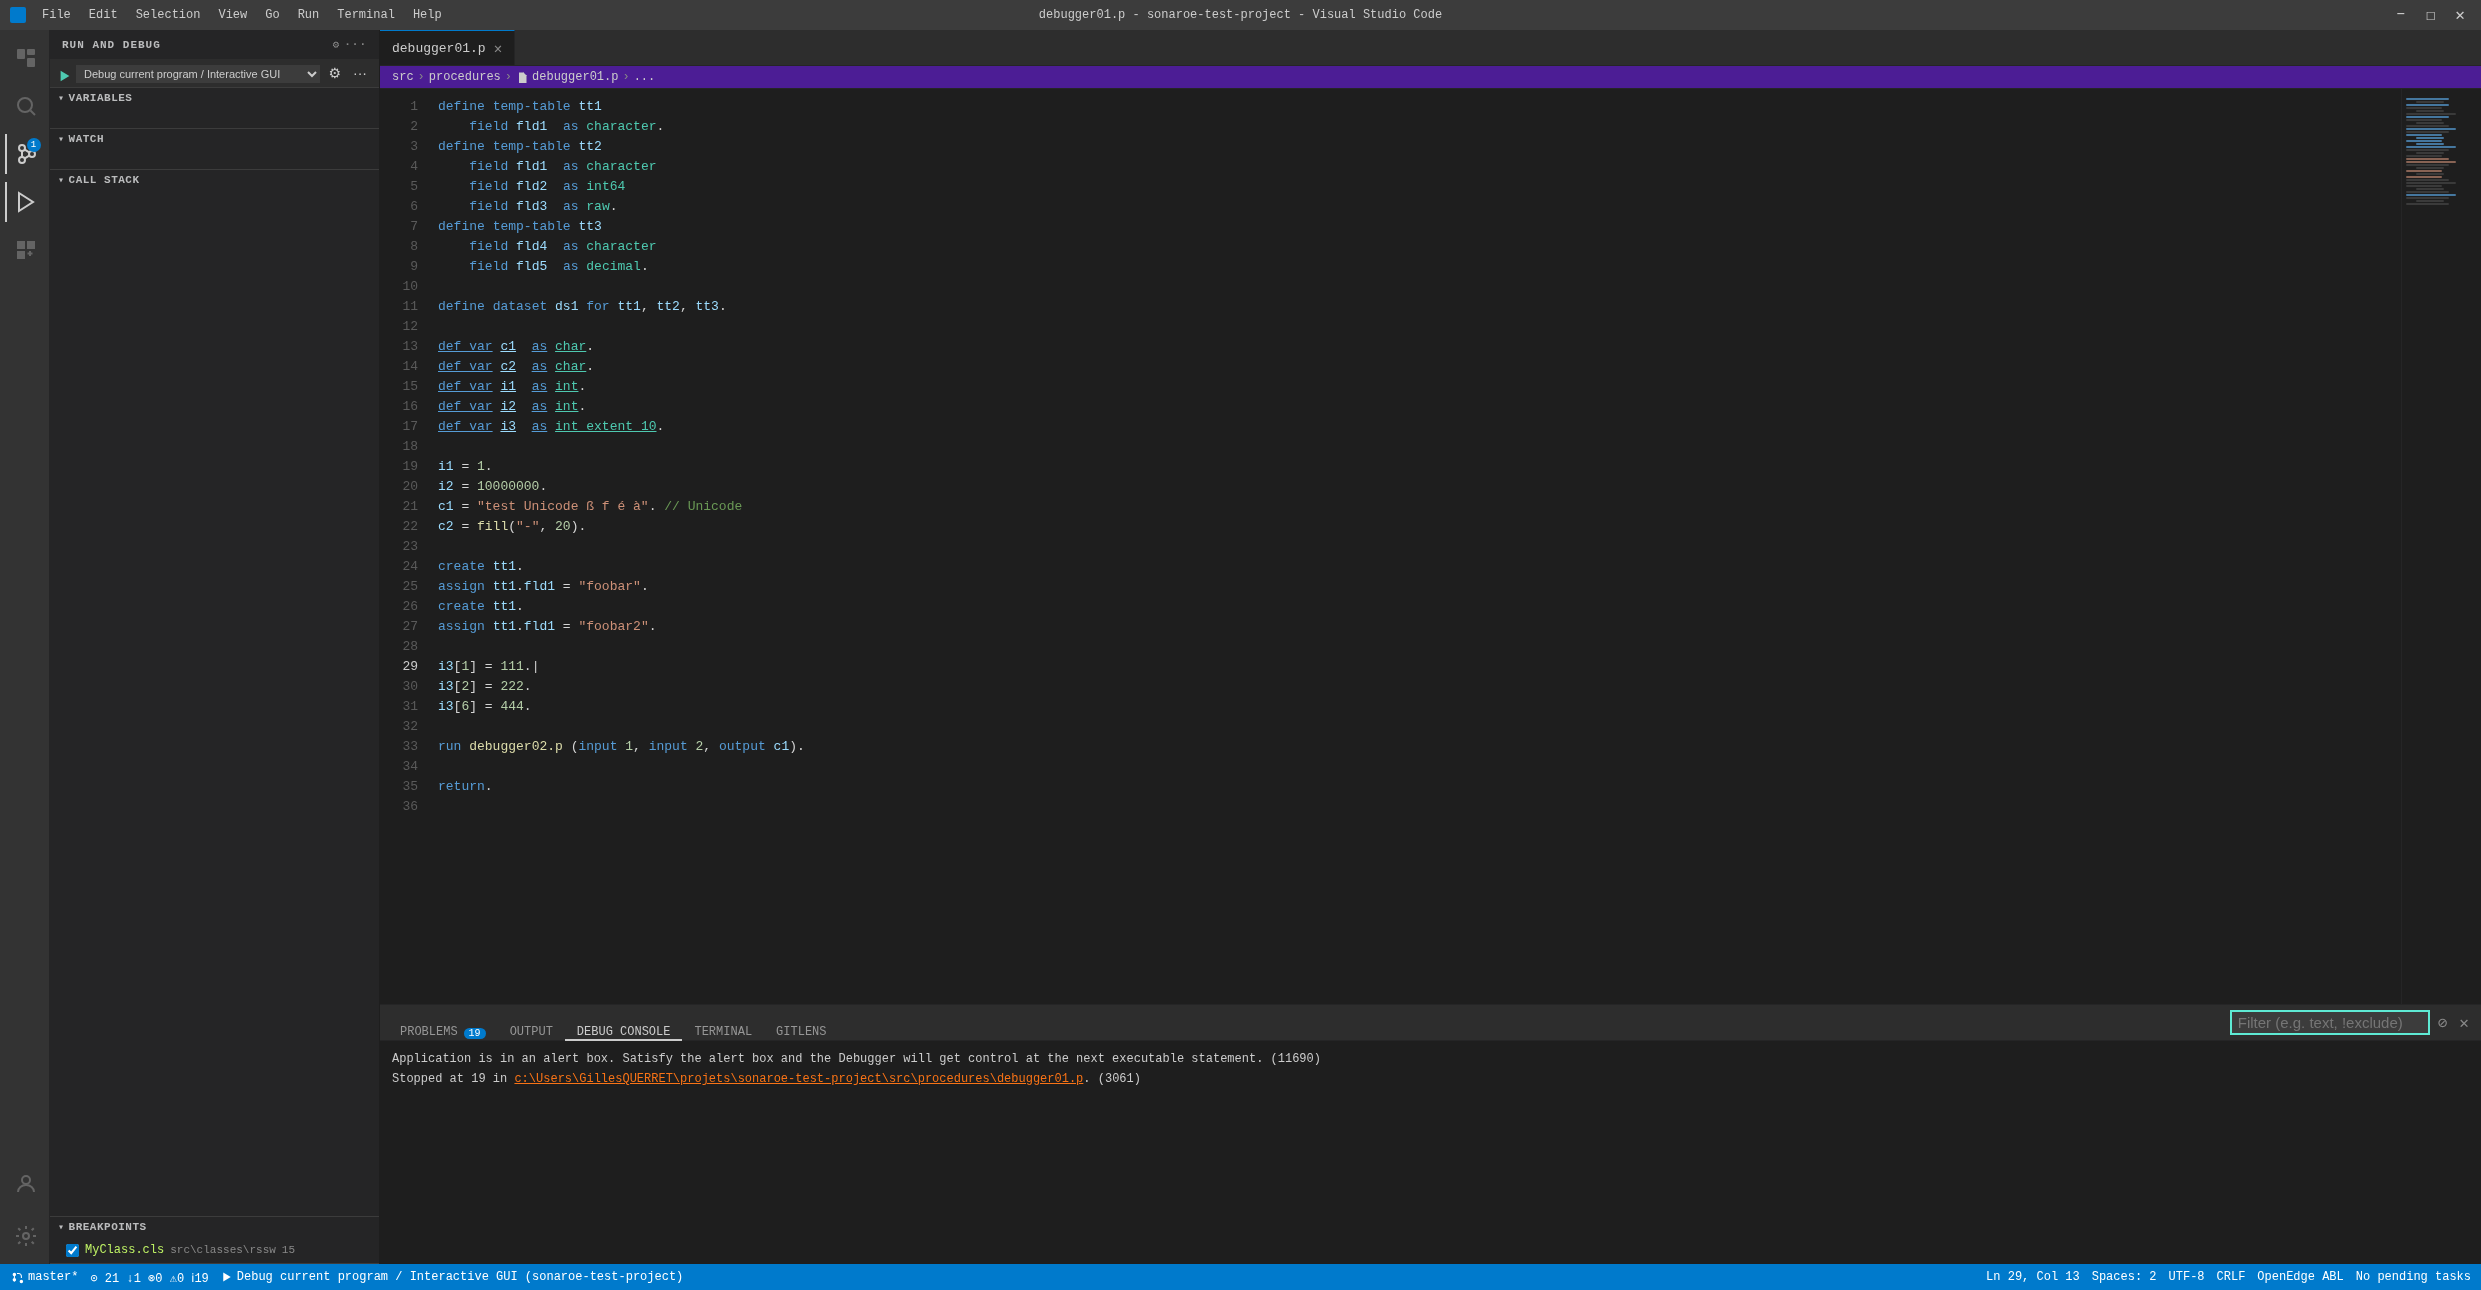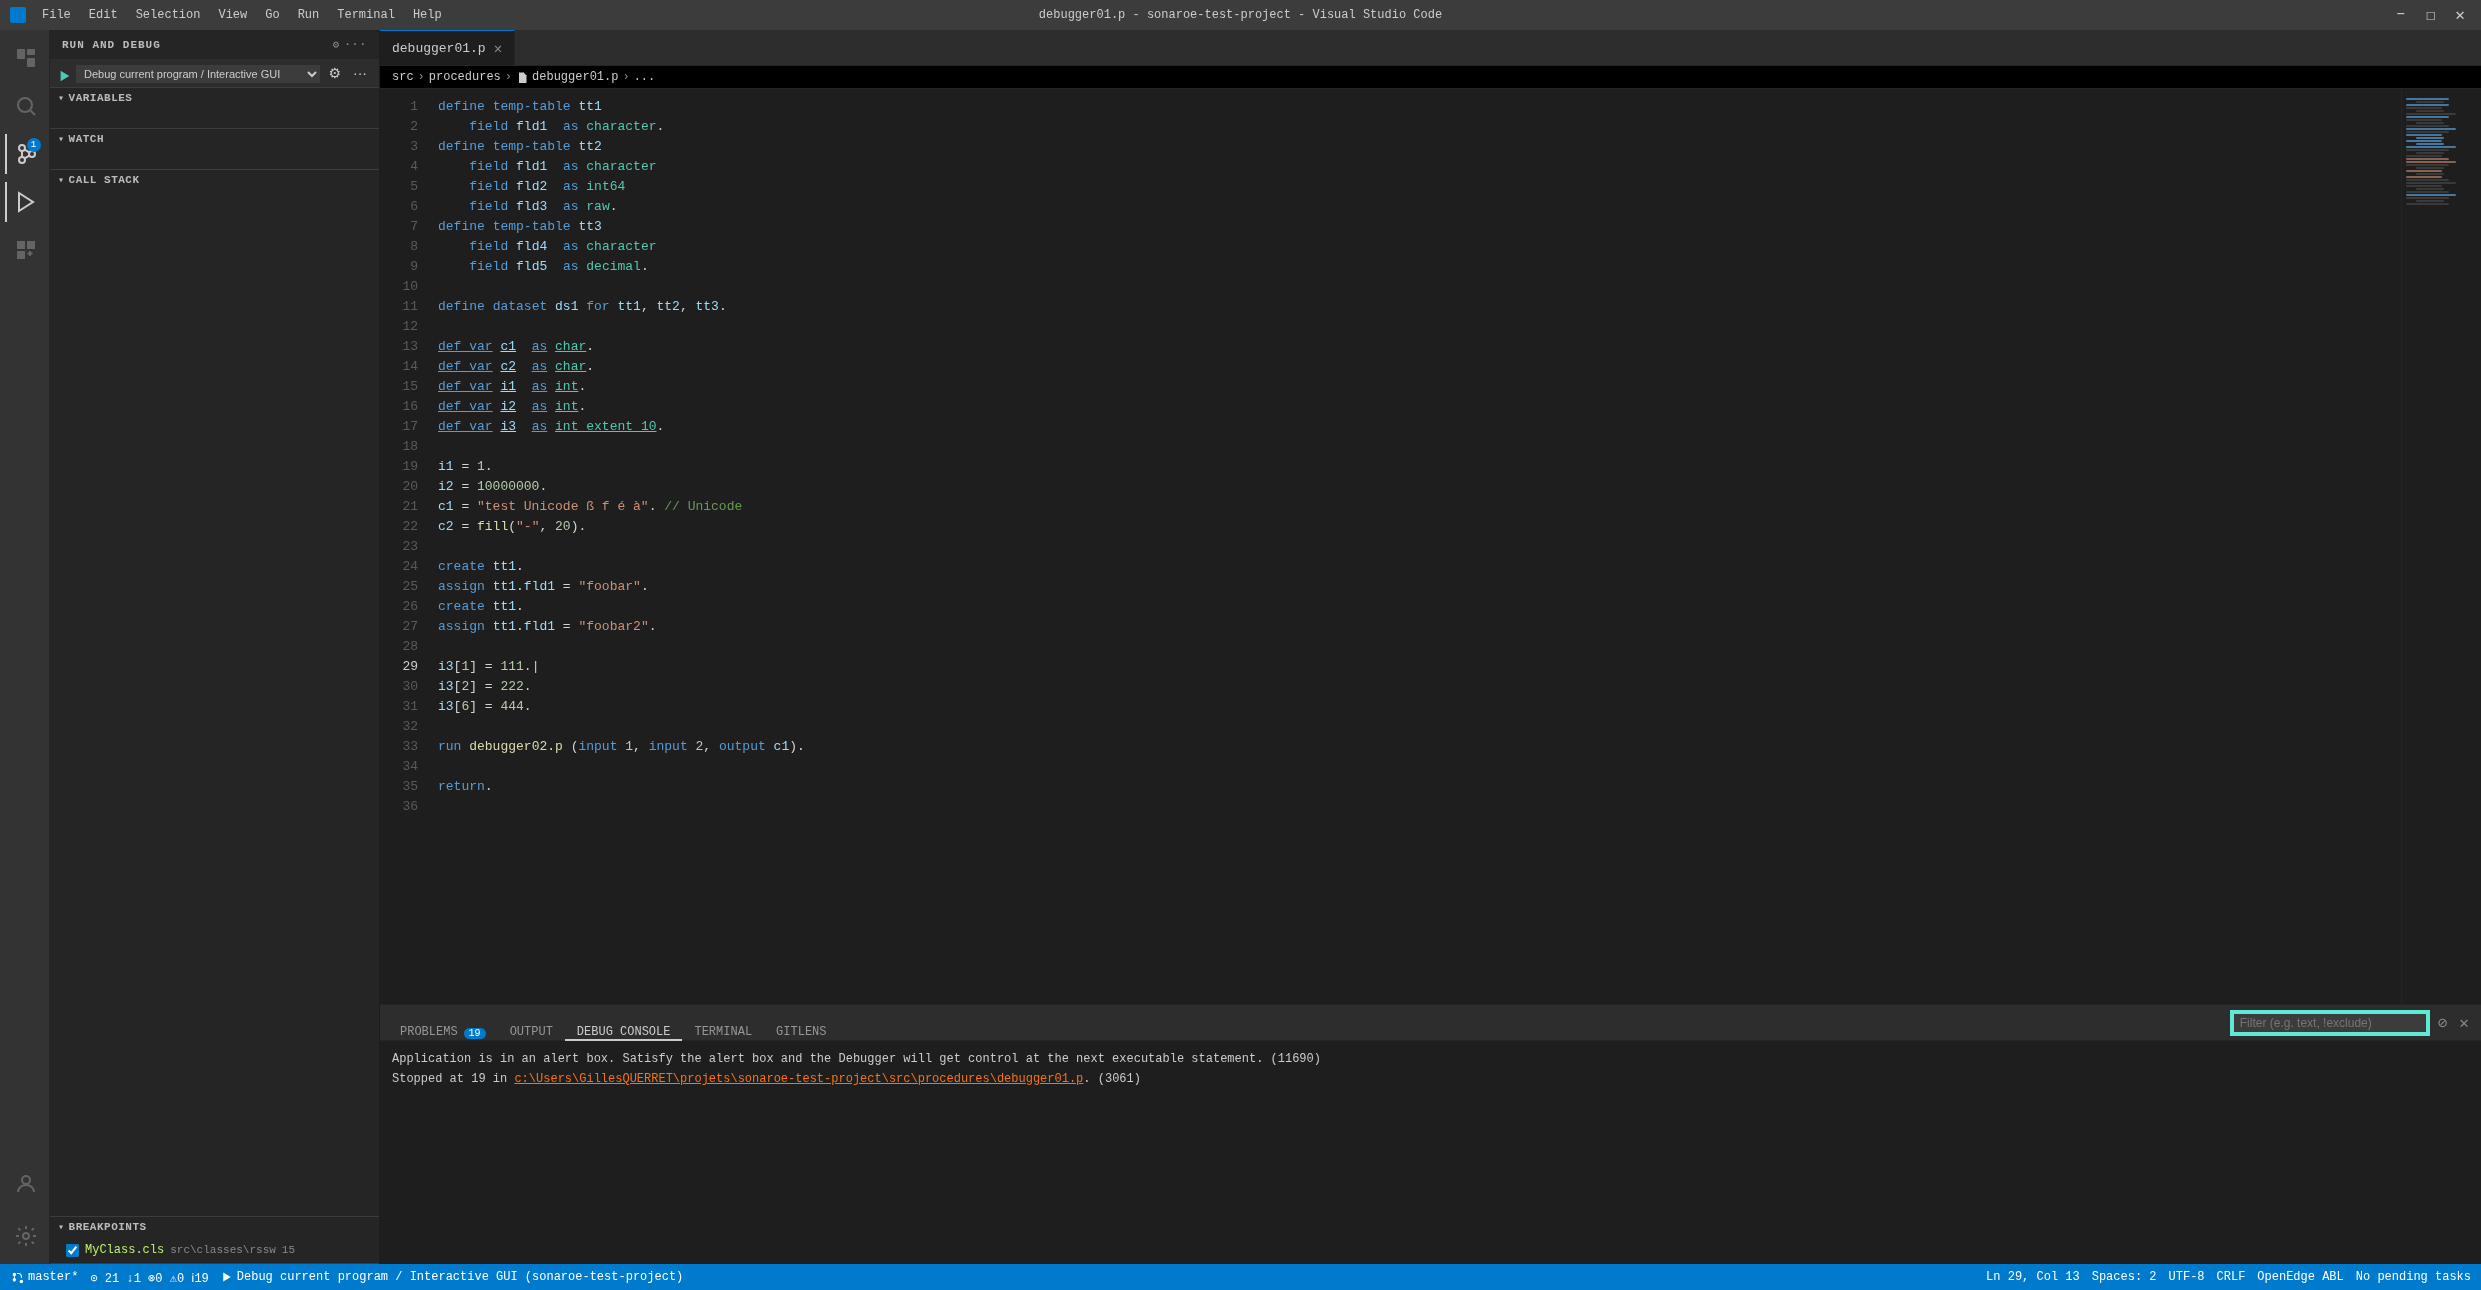--- a/index.html
+++ b/index.html
@@ -177,21 +177,21 @@
       cursor: pointer;
       border-right: 1px solid #252526;
       gap: 8px;
       white-space: nowrap;
     }
     .tab.active { background: #1e1e1e; color: #cccccc; border-top: 1px solid #007acc; }
     .tab-close { font-size: 14px; color: #888; }
 
     
     #breadcrumb {
-      background: #000000;
+      background: #4c1d95;
       padding: 4px 12px;
       font-size: 12px;
       color: #888;
       border-bottom: 1px solid #252526;
       display: flex;
       gap: 4px;
     }
     #breadcrumb span { color: #cccccc; }
     #breadcrumb .sep { color: #888; }
 
@@ -298,23 +298,23 @@
     .console-link { color: #f97316; text-decoration: underline; }
 
     #panel-filter {
       margin-left: auto;
       display: flex;
       align-items: center;
       gap: 4px;
     }
     #panel-filter input {
       background: #3c3c3c;
-      border: 4px solid #5eead4;
+      border: 2px solid #5eead4;
       color: #cccccc;
-      font-size: 12px;
+      font-size: 15px;
       padding: 2px 6px;
       width: 200px;
       outline: none;
     }
     .panel-action-btn {
       color: #888;
       cursor: pointer;
       font-size: 16px;
       padding: 0 4px;
     }

